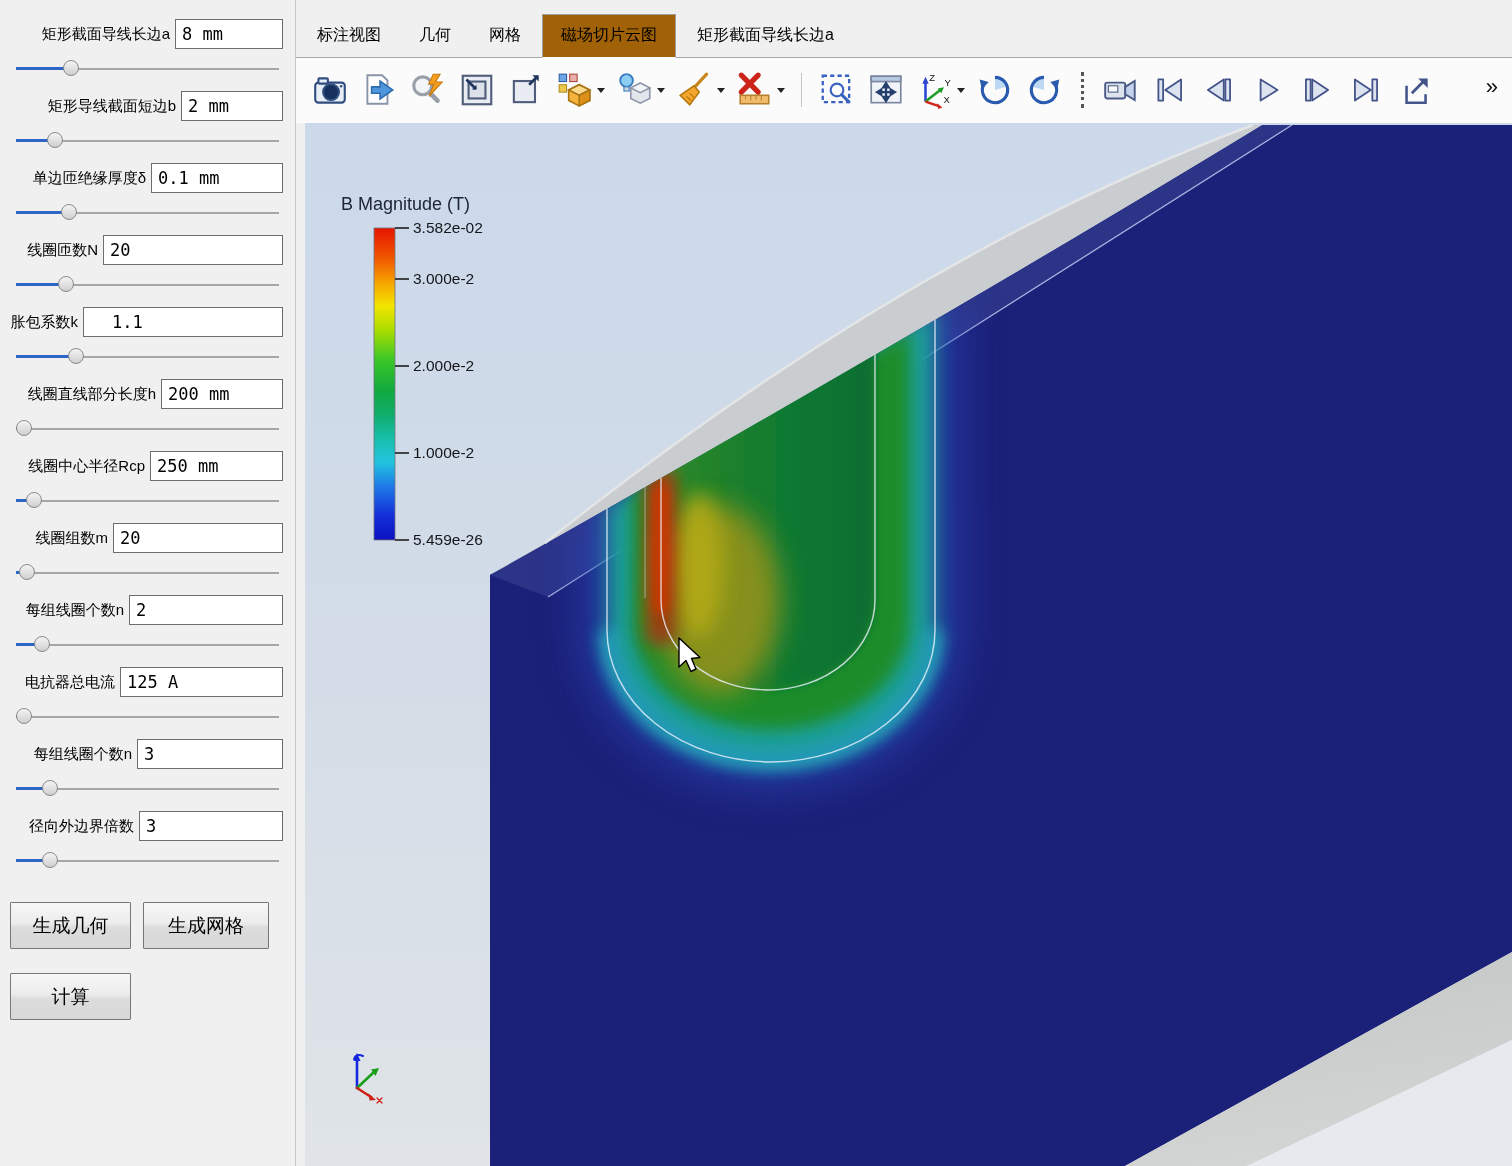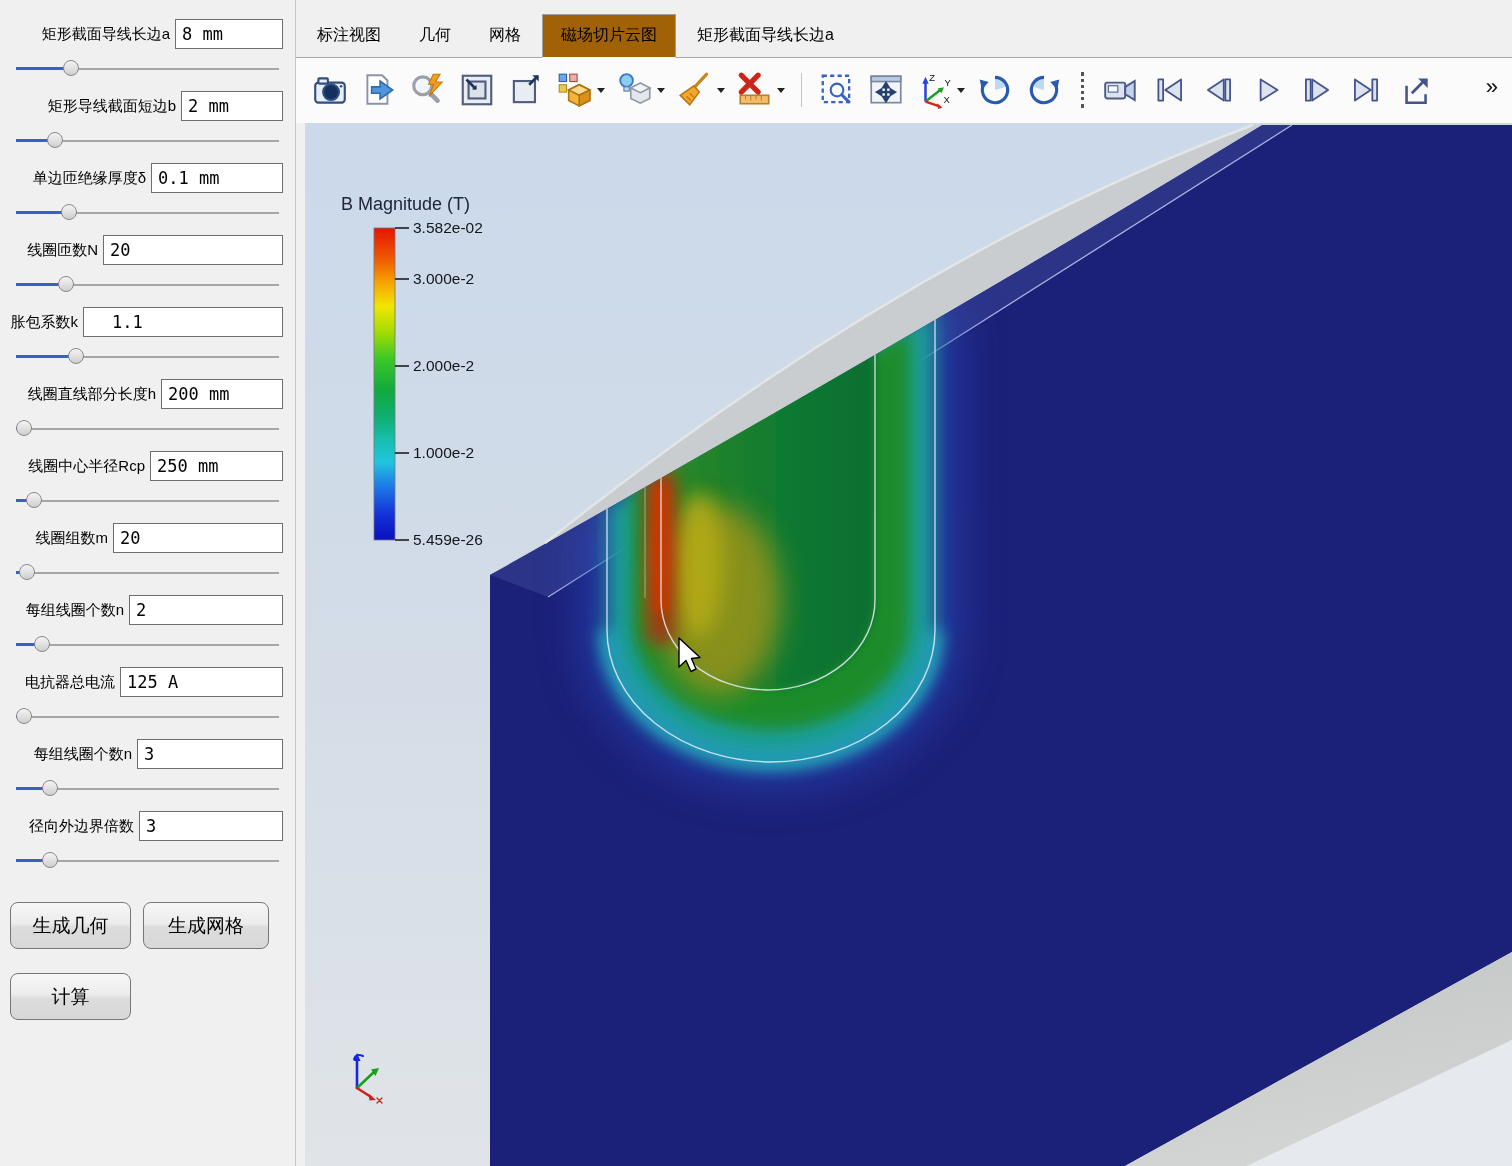--- a/index.html
+++ b/index.html
@@ -14,21 +14,21 @@
         font:17px "DejaVu Sans Mono",monospace;padding:1px 6px;box-sizing:content-box;color:#000;}
   .slider{position:relative;height:18px;margin:11px 4px 10px 10px;}
   .slider .track{position:absolute;left:0;right:0;top:8px;height:2px;background:#a6a6a6;}
   .slider .sfill{position:absolute;left:0;top:7px;height:3px;background:#2e66c8;width:0;}
   .slider .thumb{position:absolute;top:0;width:16px;height:16px;border-radius:50%;
         background:linear-gradient(#f4f4f4,#cfcfcf);border:1px solid #8a8a8a;box-sizing:border-box;}
   .btns{margin-top:32px;margin-left:4px;}
   .btns .row{display:flex;gap:12px;margin-bottom:24px;}
   .pbtn{height:47px;font-size:19px;font-family:inherit;color:#000;
         background:linear-gradient(#f7f7f7 0%,#ececec 45%,#dcdcdc 55%,#d8d8d8 100%);
-        border:1px solid #777;border-radius:8px;cursor:pointer;}
+        border:1px solid #777;border-radius:1px;cursor:pointer;}
   .pbtn.b1{width:121px}.pbtn.b2{width:126px}.pbtn.b3{width:121px}
   
   .content{flex:1;display:flex;flex-direction:column;min-width:0;}
   .tabbar{height:57px;display:flex;align-items:flex-end;padding-left:2px;
           border-bottom:1px solid #a8a8a8;background:#f0f0f0;}
   .tab{font-size:16px;color:#000;padding:9px 16px 10px 16px;margin:0 2px;cursor:pointer;
        border:1px solid transparent;white-space:nowrap;}
   .tab.active{background:#a16207;border:1px solid #9f9f9f;border-bottom:1px solid #fdfdfd;
        position:relative;top:1px;padding:10px 18px 11px 18px;}
   .toolbar{height:66px;background:#fbfbfb;display:flex;align-items:center;

